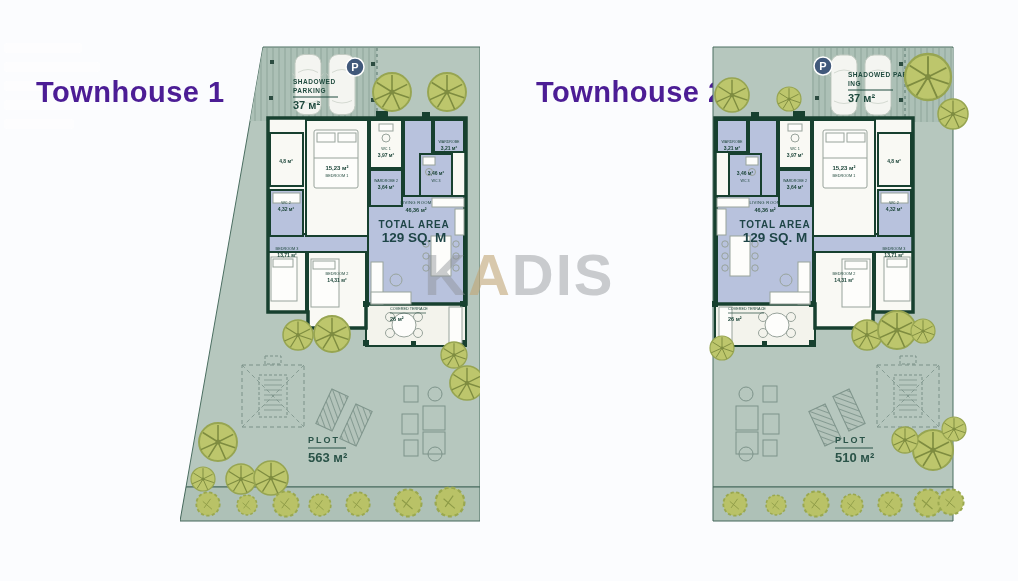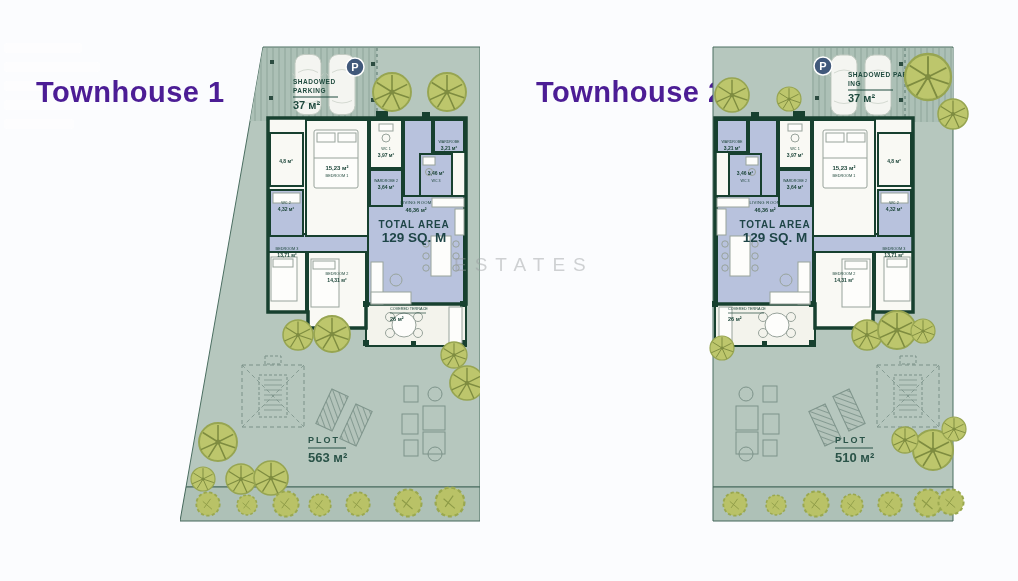--- a/index.html
+++ b/index.html
@@ -387,16 +387,16 @@
         <use href="#bushG" transform="translate(126,466) scale(1.4)"></use>
         <use href="#bushG" transform="translate(162,467) scale(1.2)"></use>
         <use href="#bushG" transform="translate(200,466) scale(1.3)"></use>
         <use href="#bushG" transform="translate(238,465) scale(1.5)"></use>
         <use href="#bushG" transform="translate(261,464) scale(1.4)"></use>
       </g>
     </g>
   </svg>
 
   <div class="watermark">
-    <div class="wm-sub">ESTATES</div>
+    <div class="wm-brand"><span>K</span><span class="wm-a">A</span><span>DIS</span></div>
   </div>
 
 </div>
 
 </body></html>

